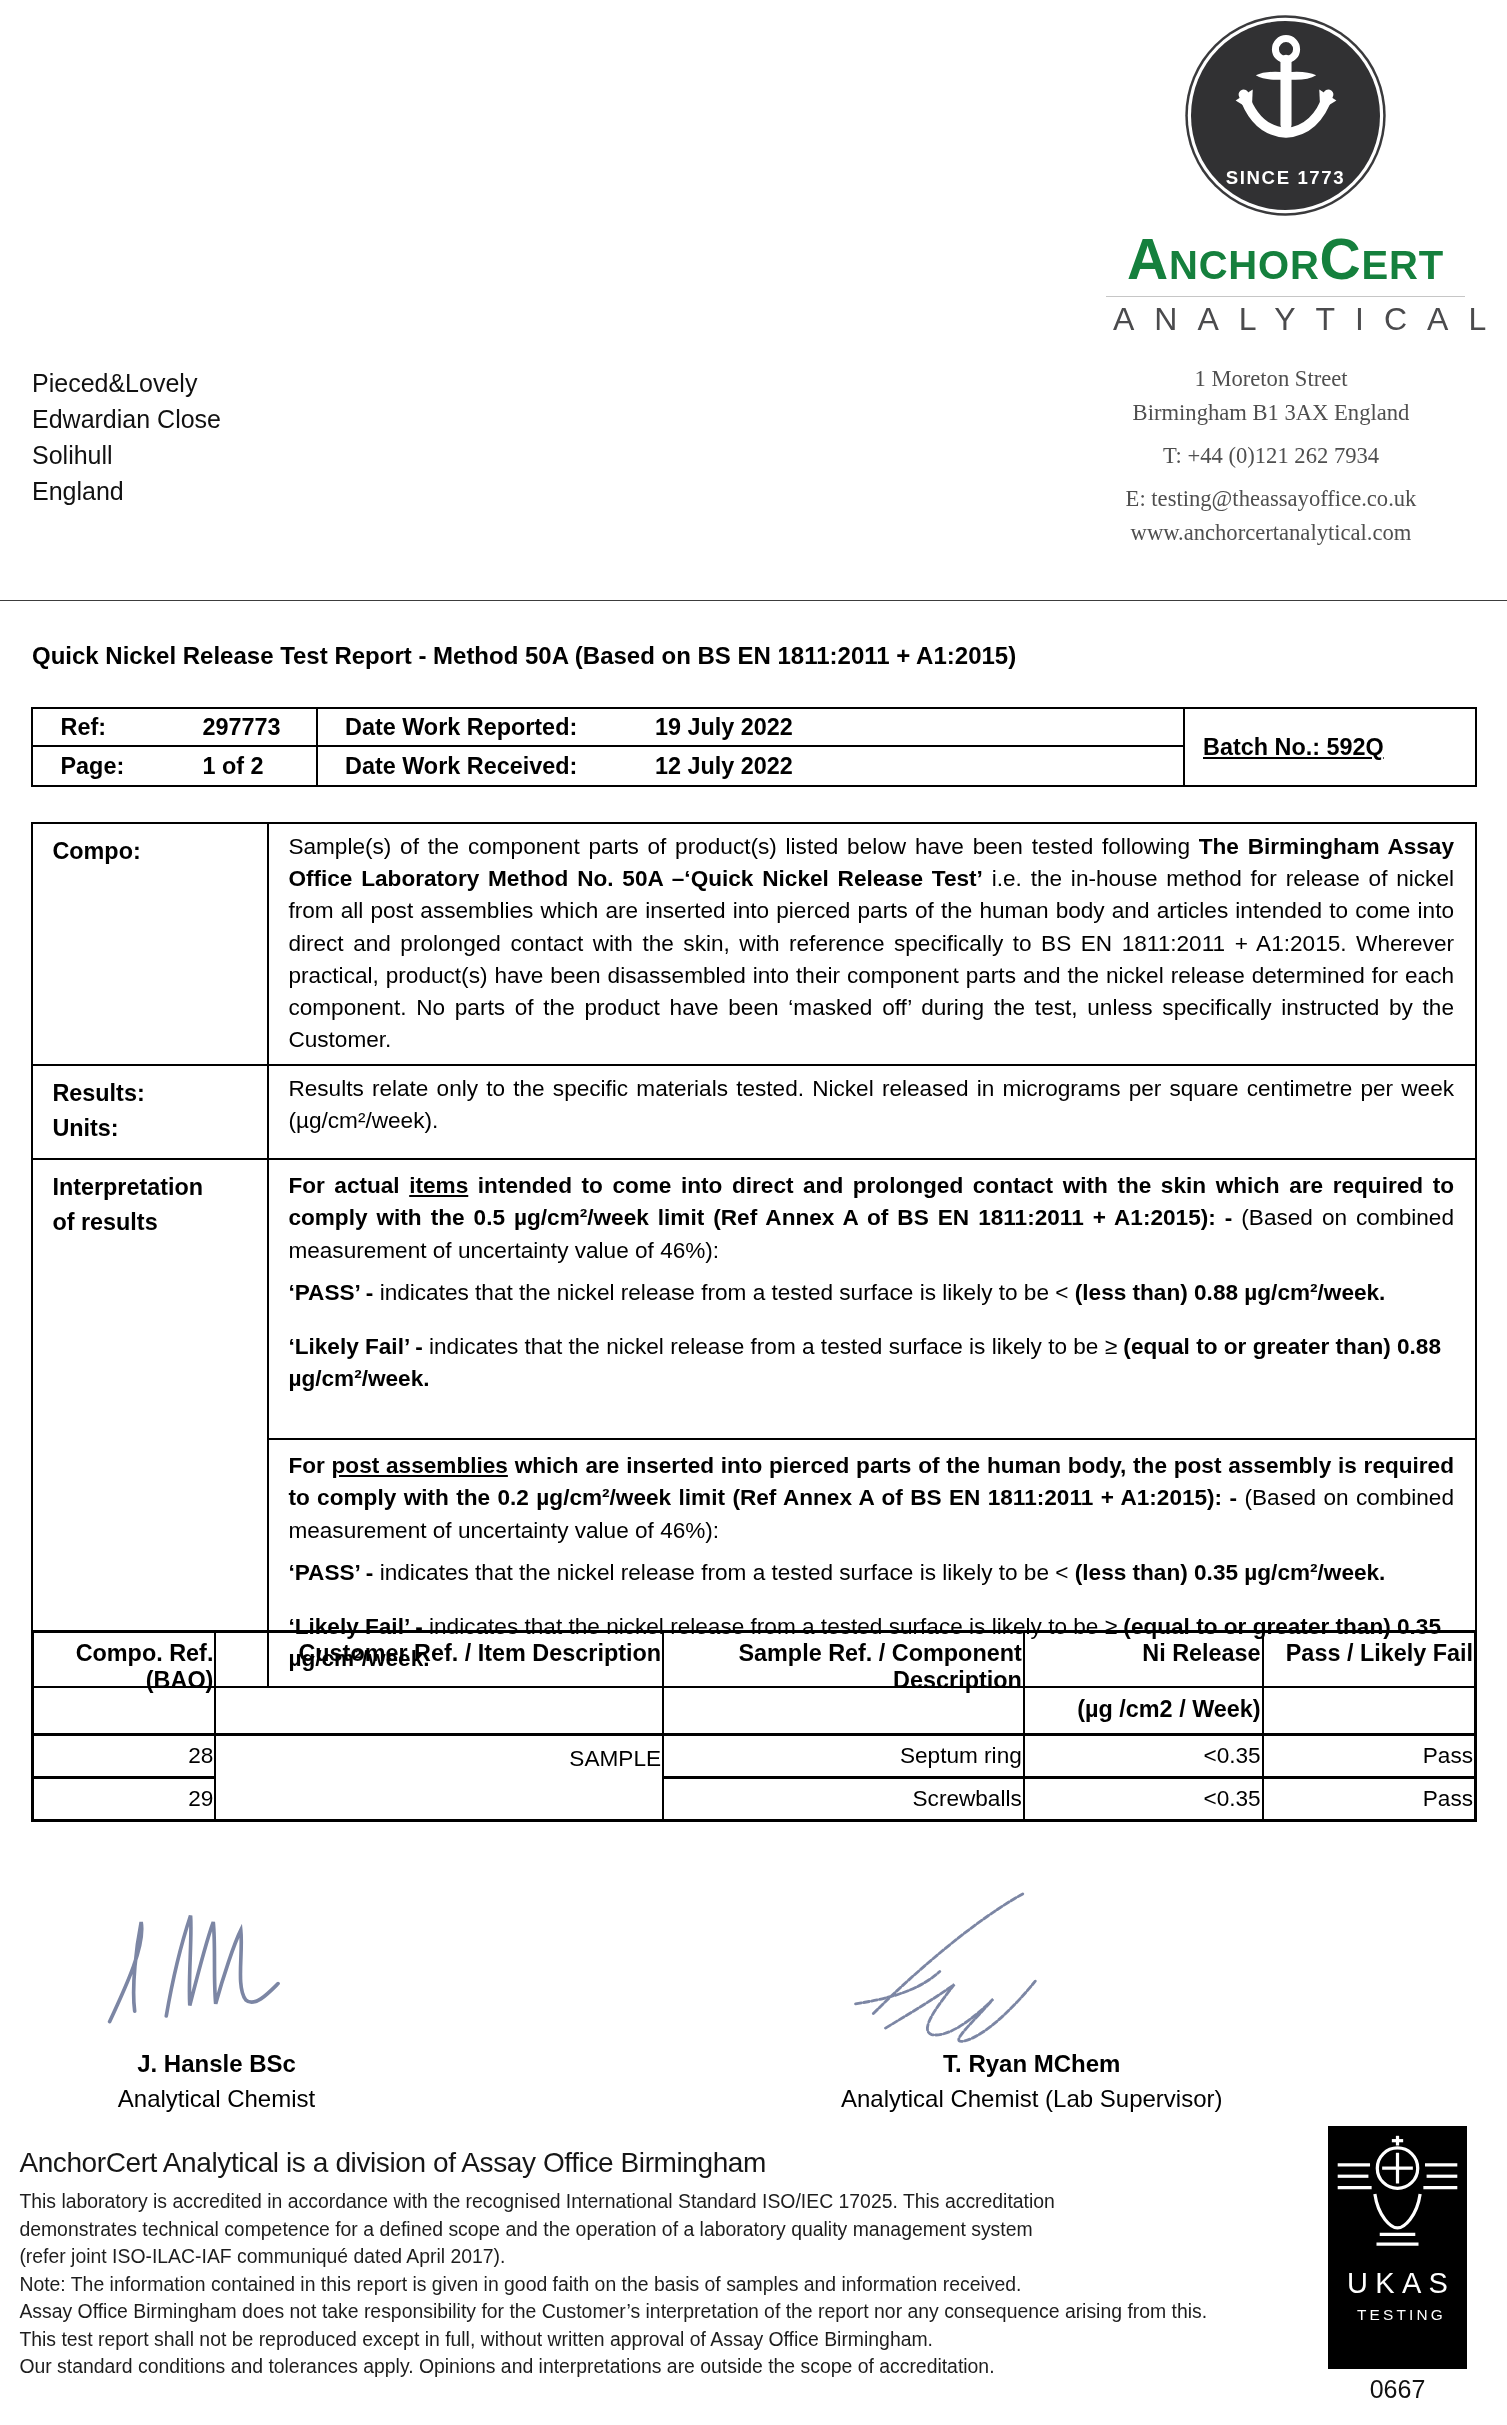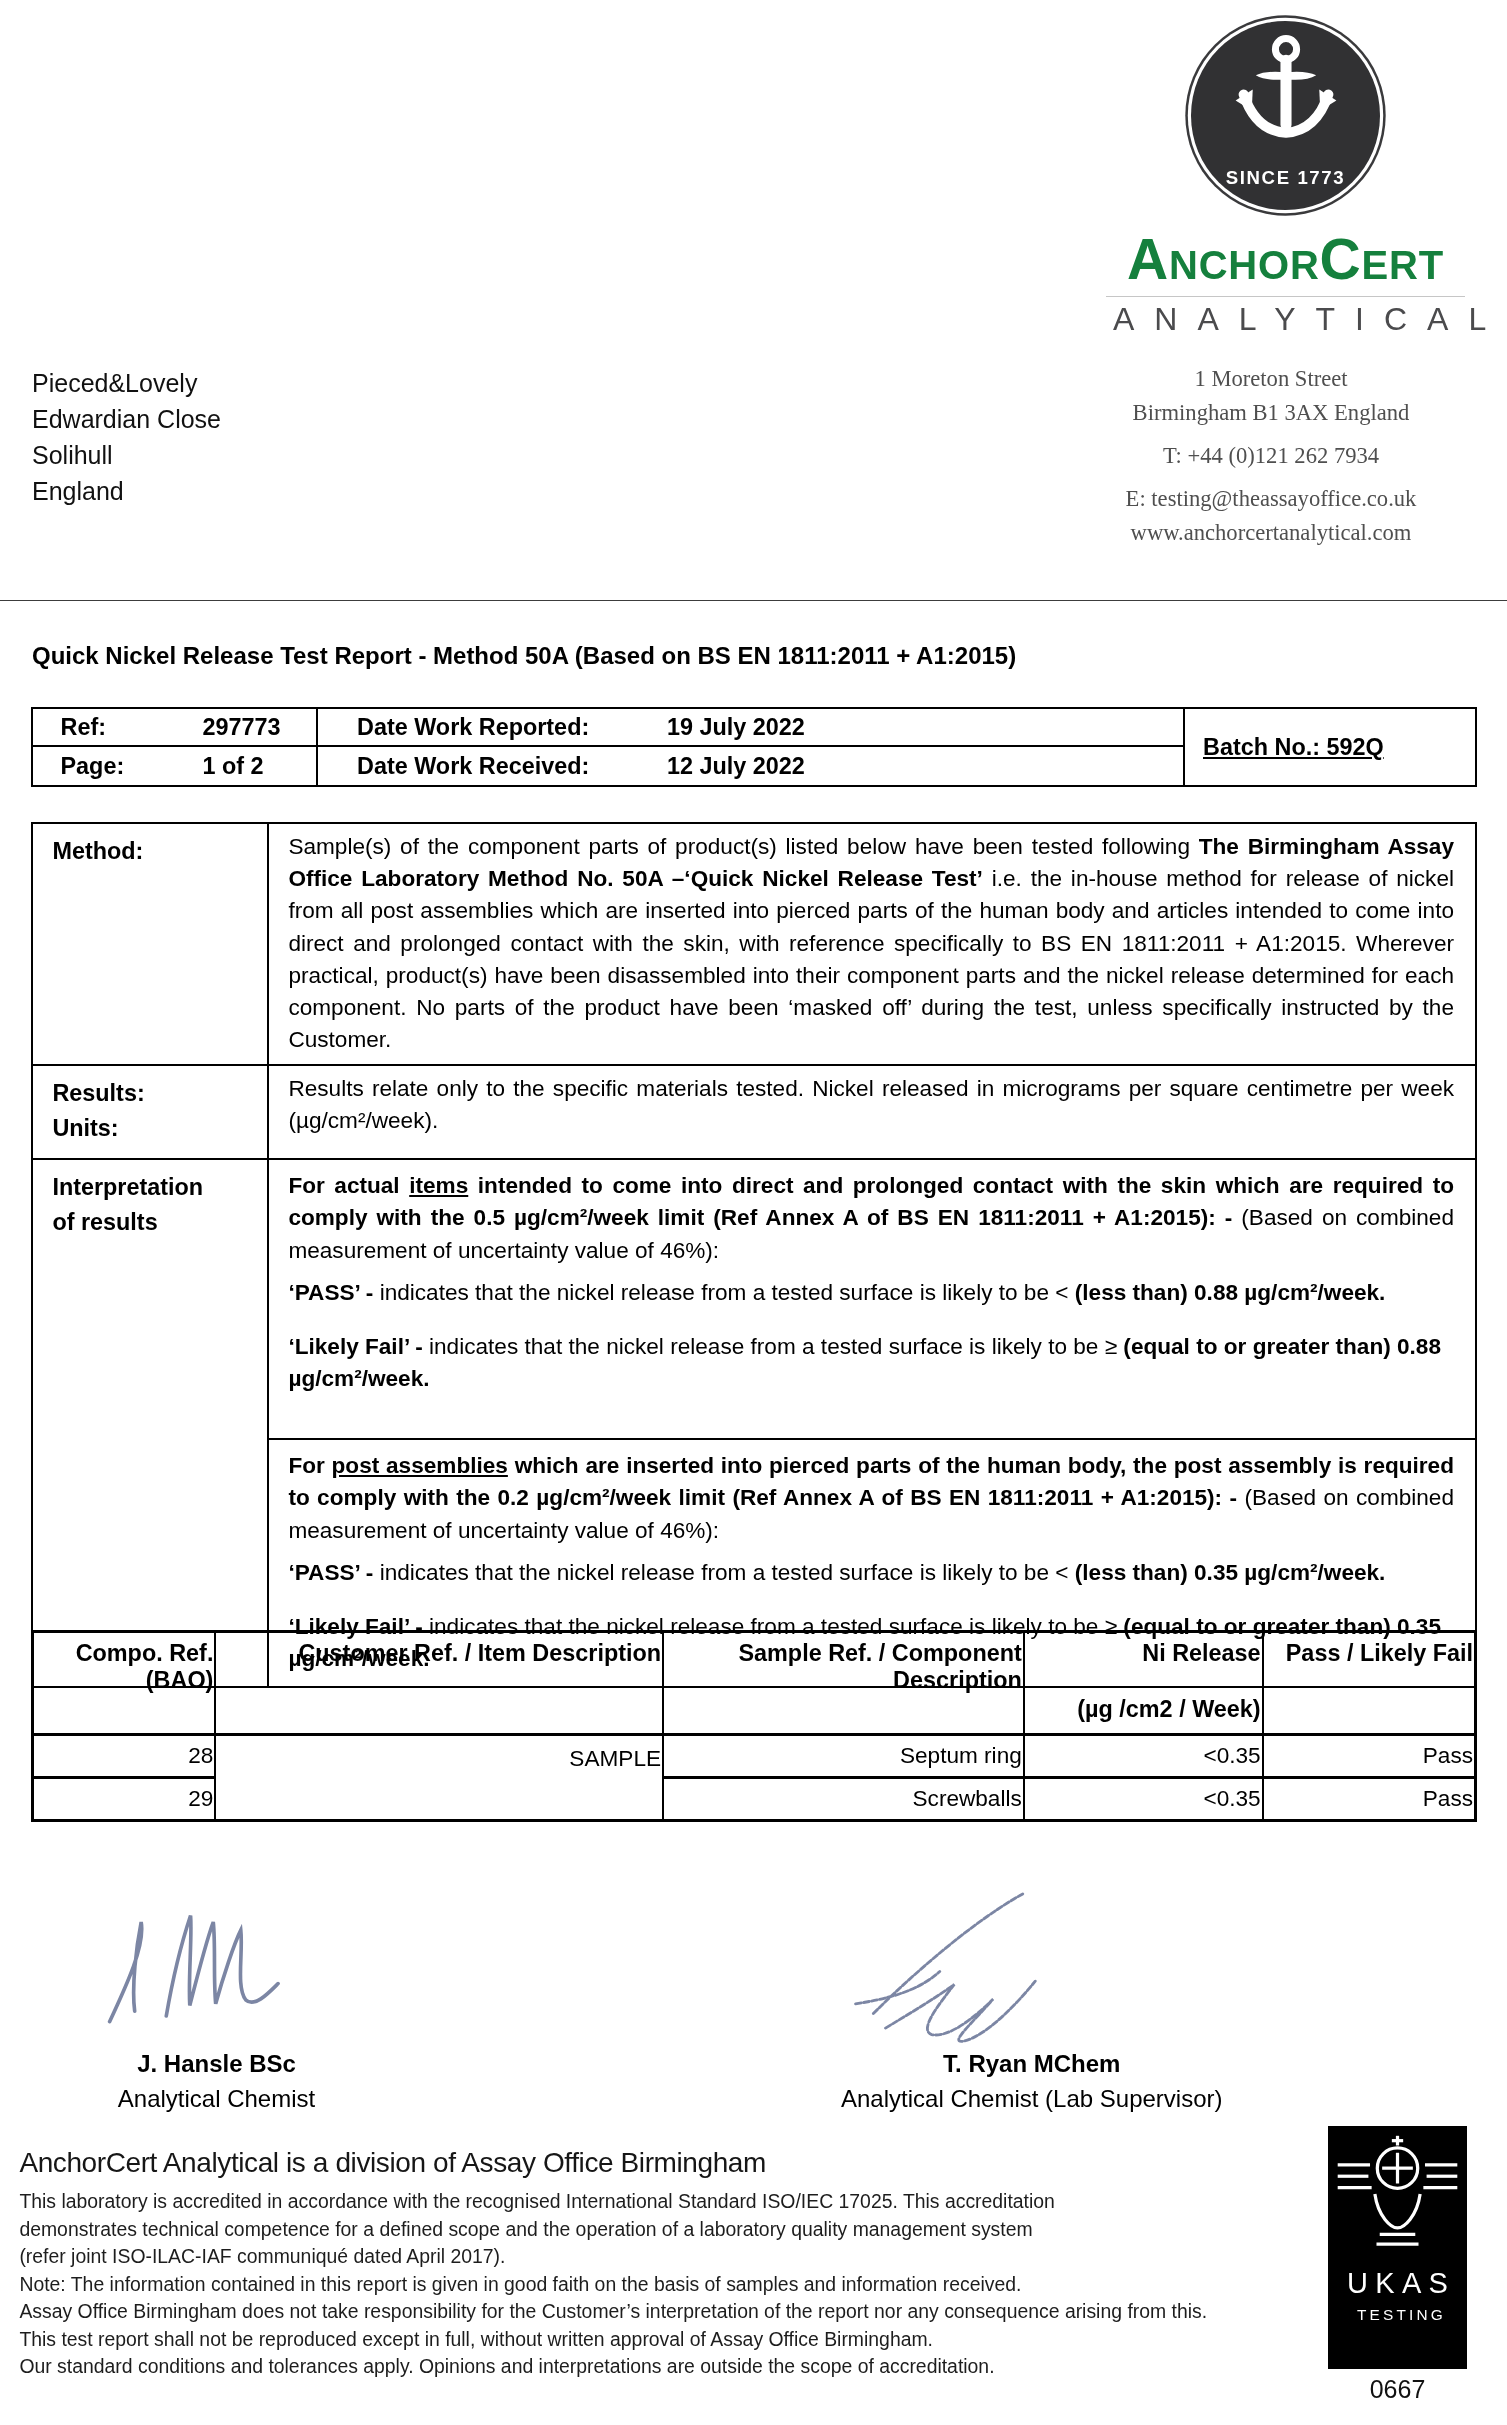--- a/index.html
+++ b/index.html
@@ -41,21 +41,21 @@
   .report-title { position:absolute; top:642px; left:32px; font-size:24px; font-weight:bold; }
 
   
   .ref-table {
     position:absolute; top:707px; left:31px; width:1446px;
     display:grid; grid-template-columns:285px 867px 1fr; grid-template-rows:38px 38px;
     border:2.4px solid #000; font-size:23.4px; font-weight:bold;
   }
   .rt-cell { display:flex; align-items:center; }
   .rt-c1 { border-right:2.4px solid #000; padding-left:27.5px; }
-  .rt-c2 { border-right:2.4px solid #000; padding-left:39px; }
+  .rt-c2 { border-right:2.4px solid #000; padding-left:27px; }
   .rt-rb { border-bottom:2.4px solid #000; }
   .rt-batch { grid-column:3; grid-row:1 / 3; padding-left:18px;text-decoration:underline; }
   .rt-lab1 { width:142px; }
   .rt-lab2 { width:310px; }
 
   
   .main-table { position:absolute; top:822px; left:31px; width:1446px; border:2.4px solid #000; }
   .mt-row { display:flex; border-bottom:2.4px solid #000; }
   .mt-row:last-child { border-bottom:none; }
   .mt-label {
@@ -165,21 +165,21 @@
     </div>
     <div class="rt-cell rt-c2">
       <span class="rt-lab2">Date Work Received:</span>
       <span>12 July 2022</span>
     </div>
   </div>
 
   <div class="main-table">
 
     <div class="mt-row">
-      <div class="mt-label">Method:</div>
+      <div class="mt-label">Compo:</div>
       <div class="mt-content mt-method pad just">
         <span>Sample(s) of the component parts of product(s) listed below have been tested following </span><span class="b">The Birmingham Assay Office Laboratory Method No. 50A –‘Quick Nickel Release Test’</span><span> i.e. the in-house method for release of nickel from all post assemblies which are inserted into pierced parts of the human body and articles intended to come into direct and prolonged contact with the skin, with reference specifically to BS EN 1811:2011 + A1:2015. Wherever practical, product(s) have been disassembled into their component parts and the nickel release determined for each component. No parts of the product have been ‘masked off’ during the test, unless specifically instructed by the Customer.</span>
       </div>
     </div>
 
     <div class="mt-row">
       <div class="mt-label">
         <div>Results:</div>
         <div>Units:</div>
       </div>

